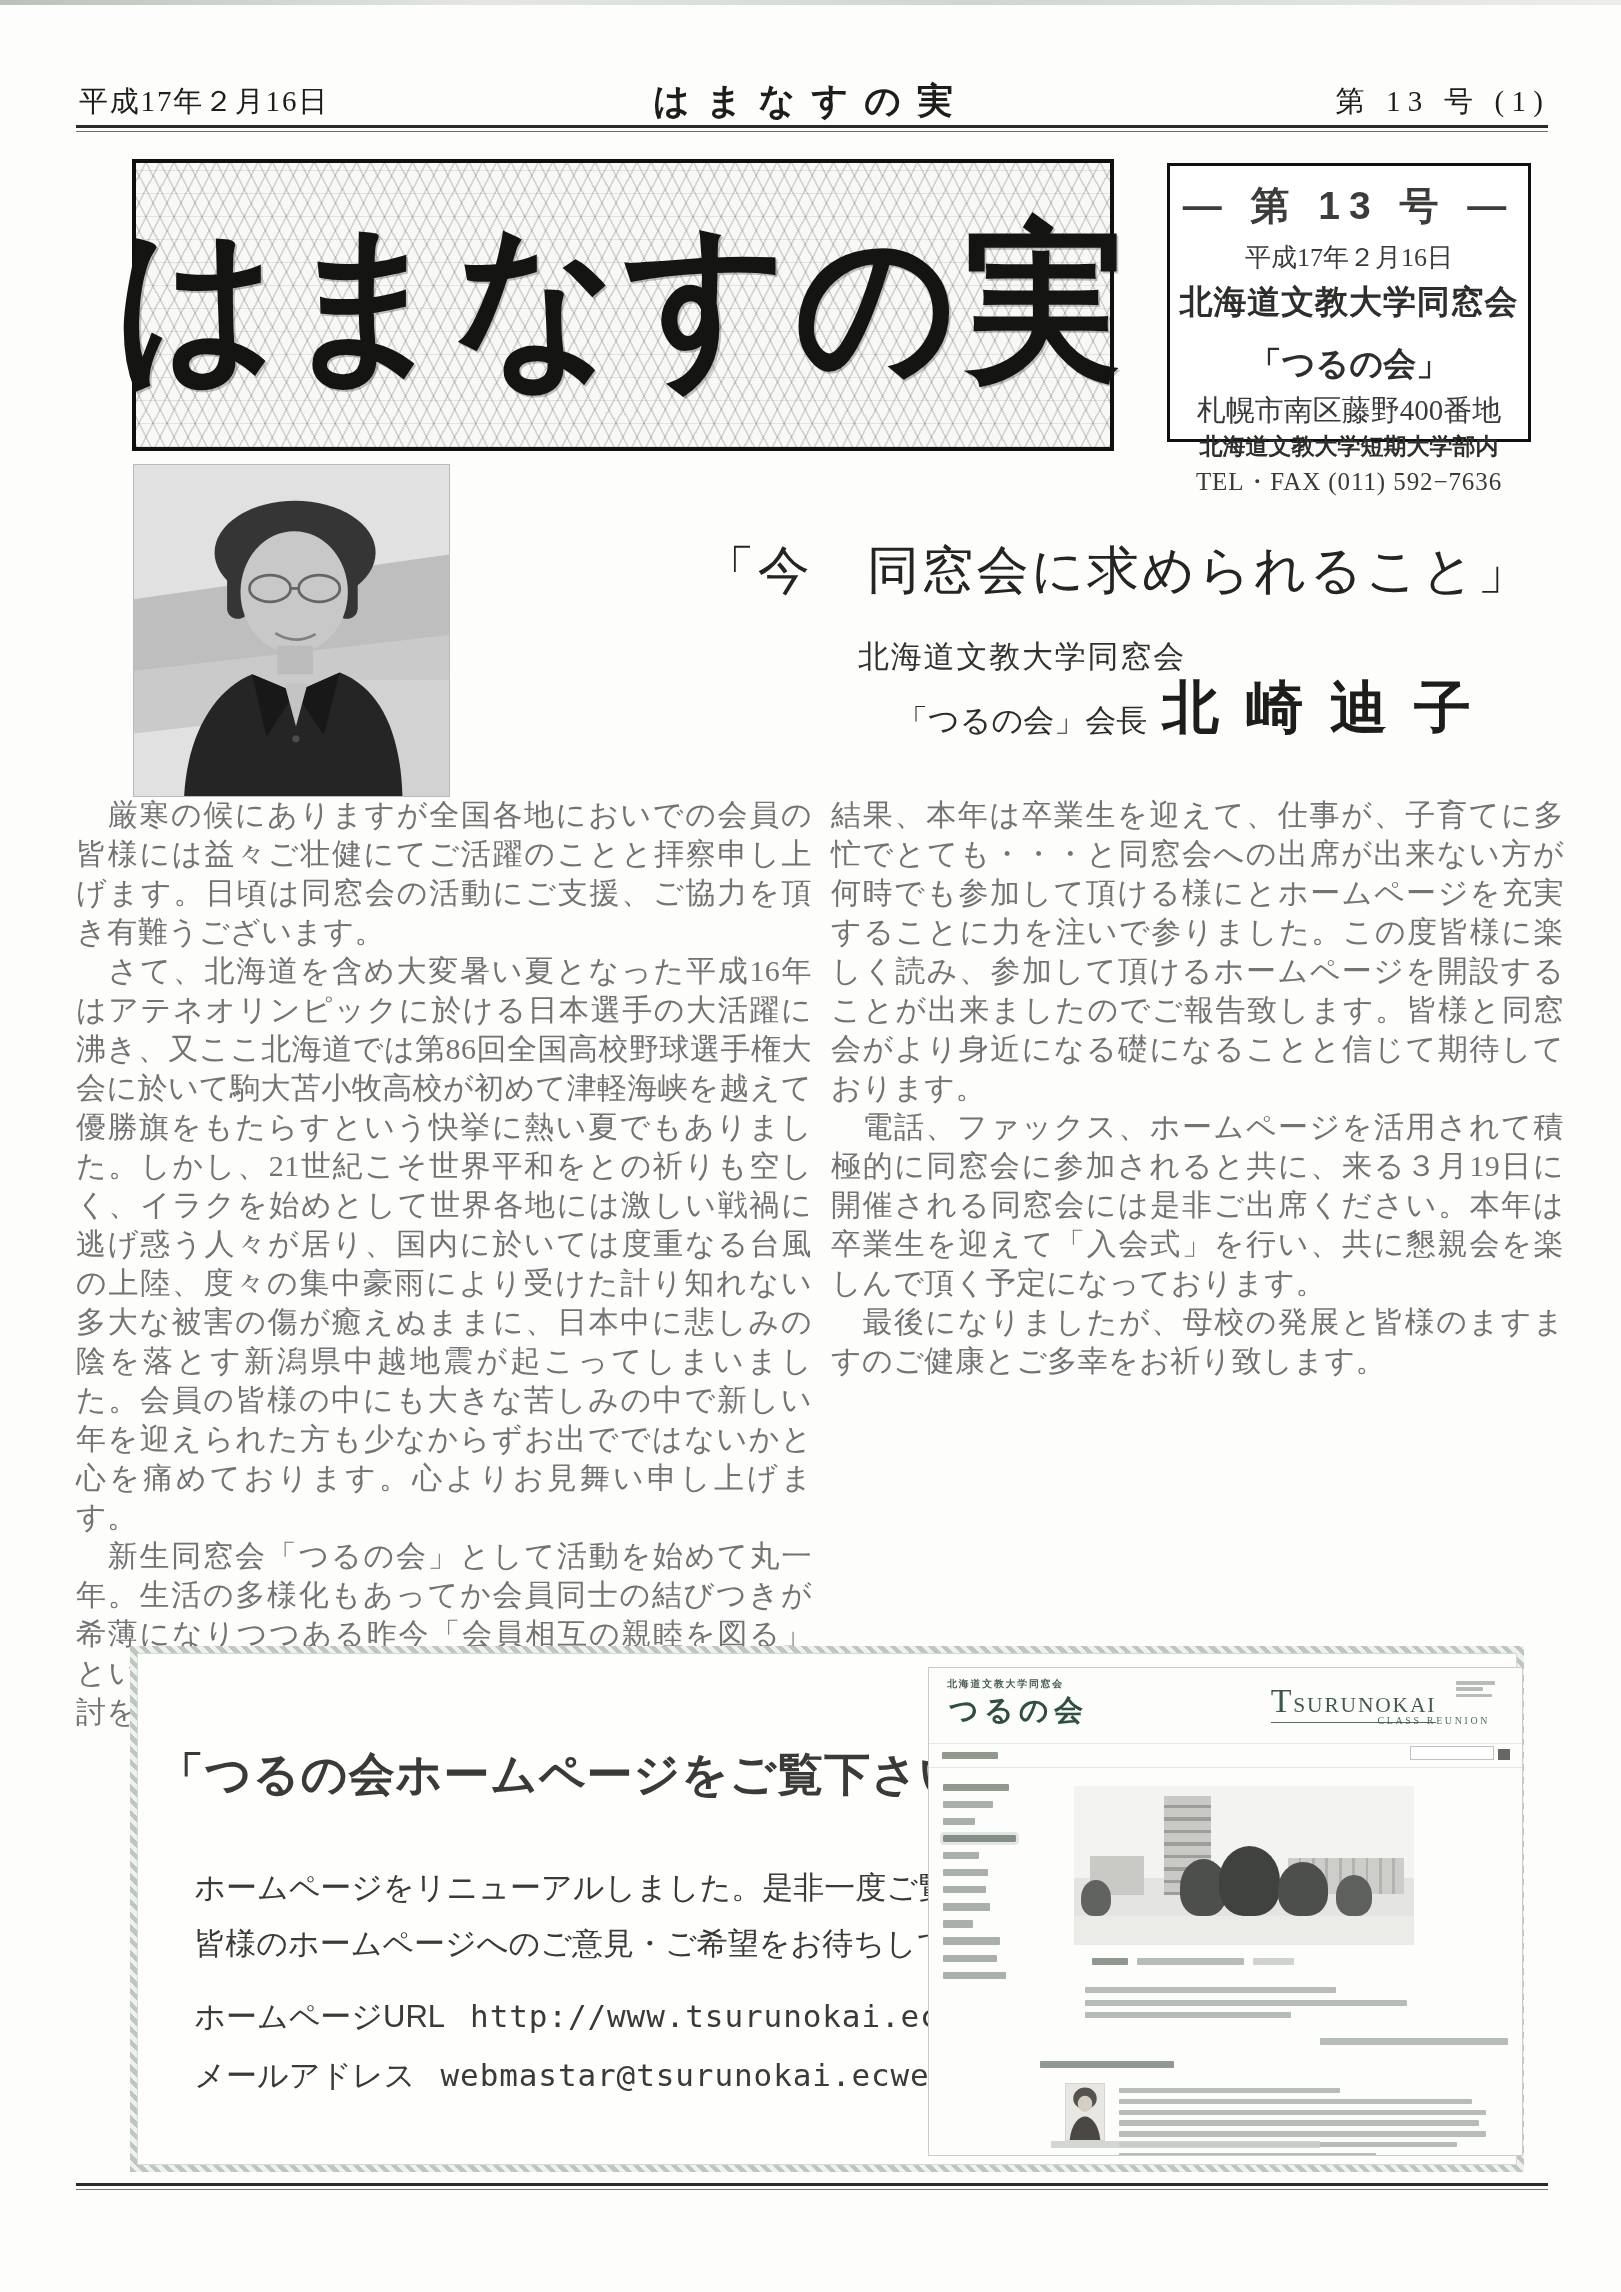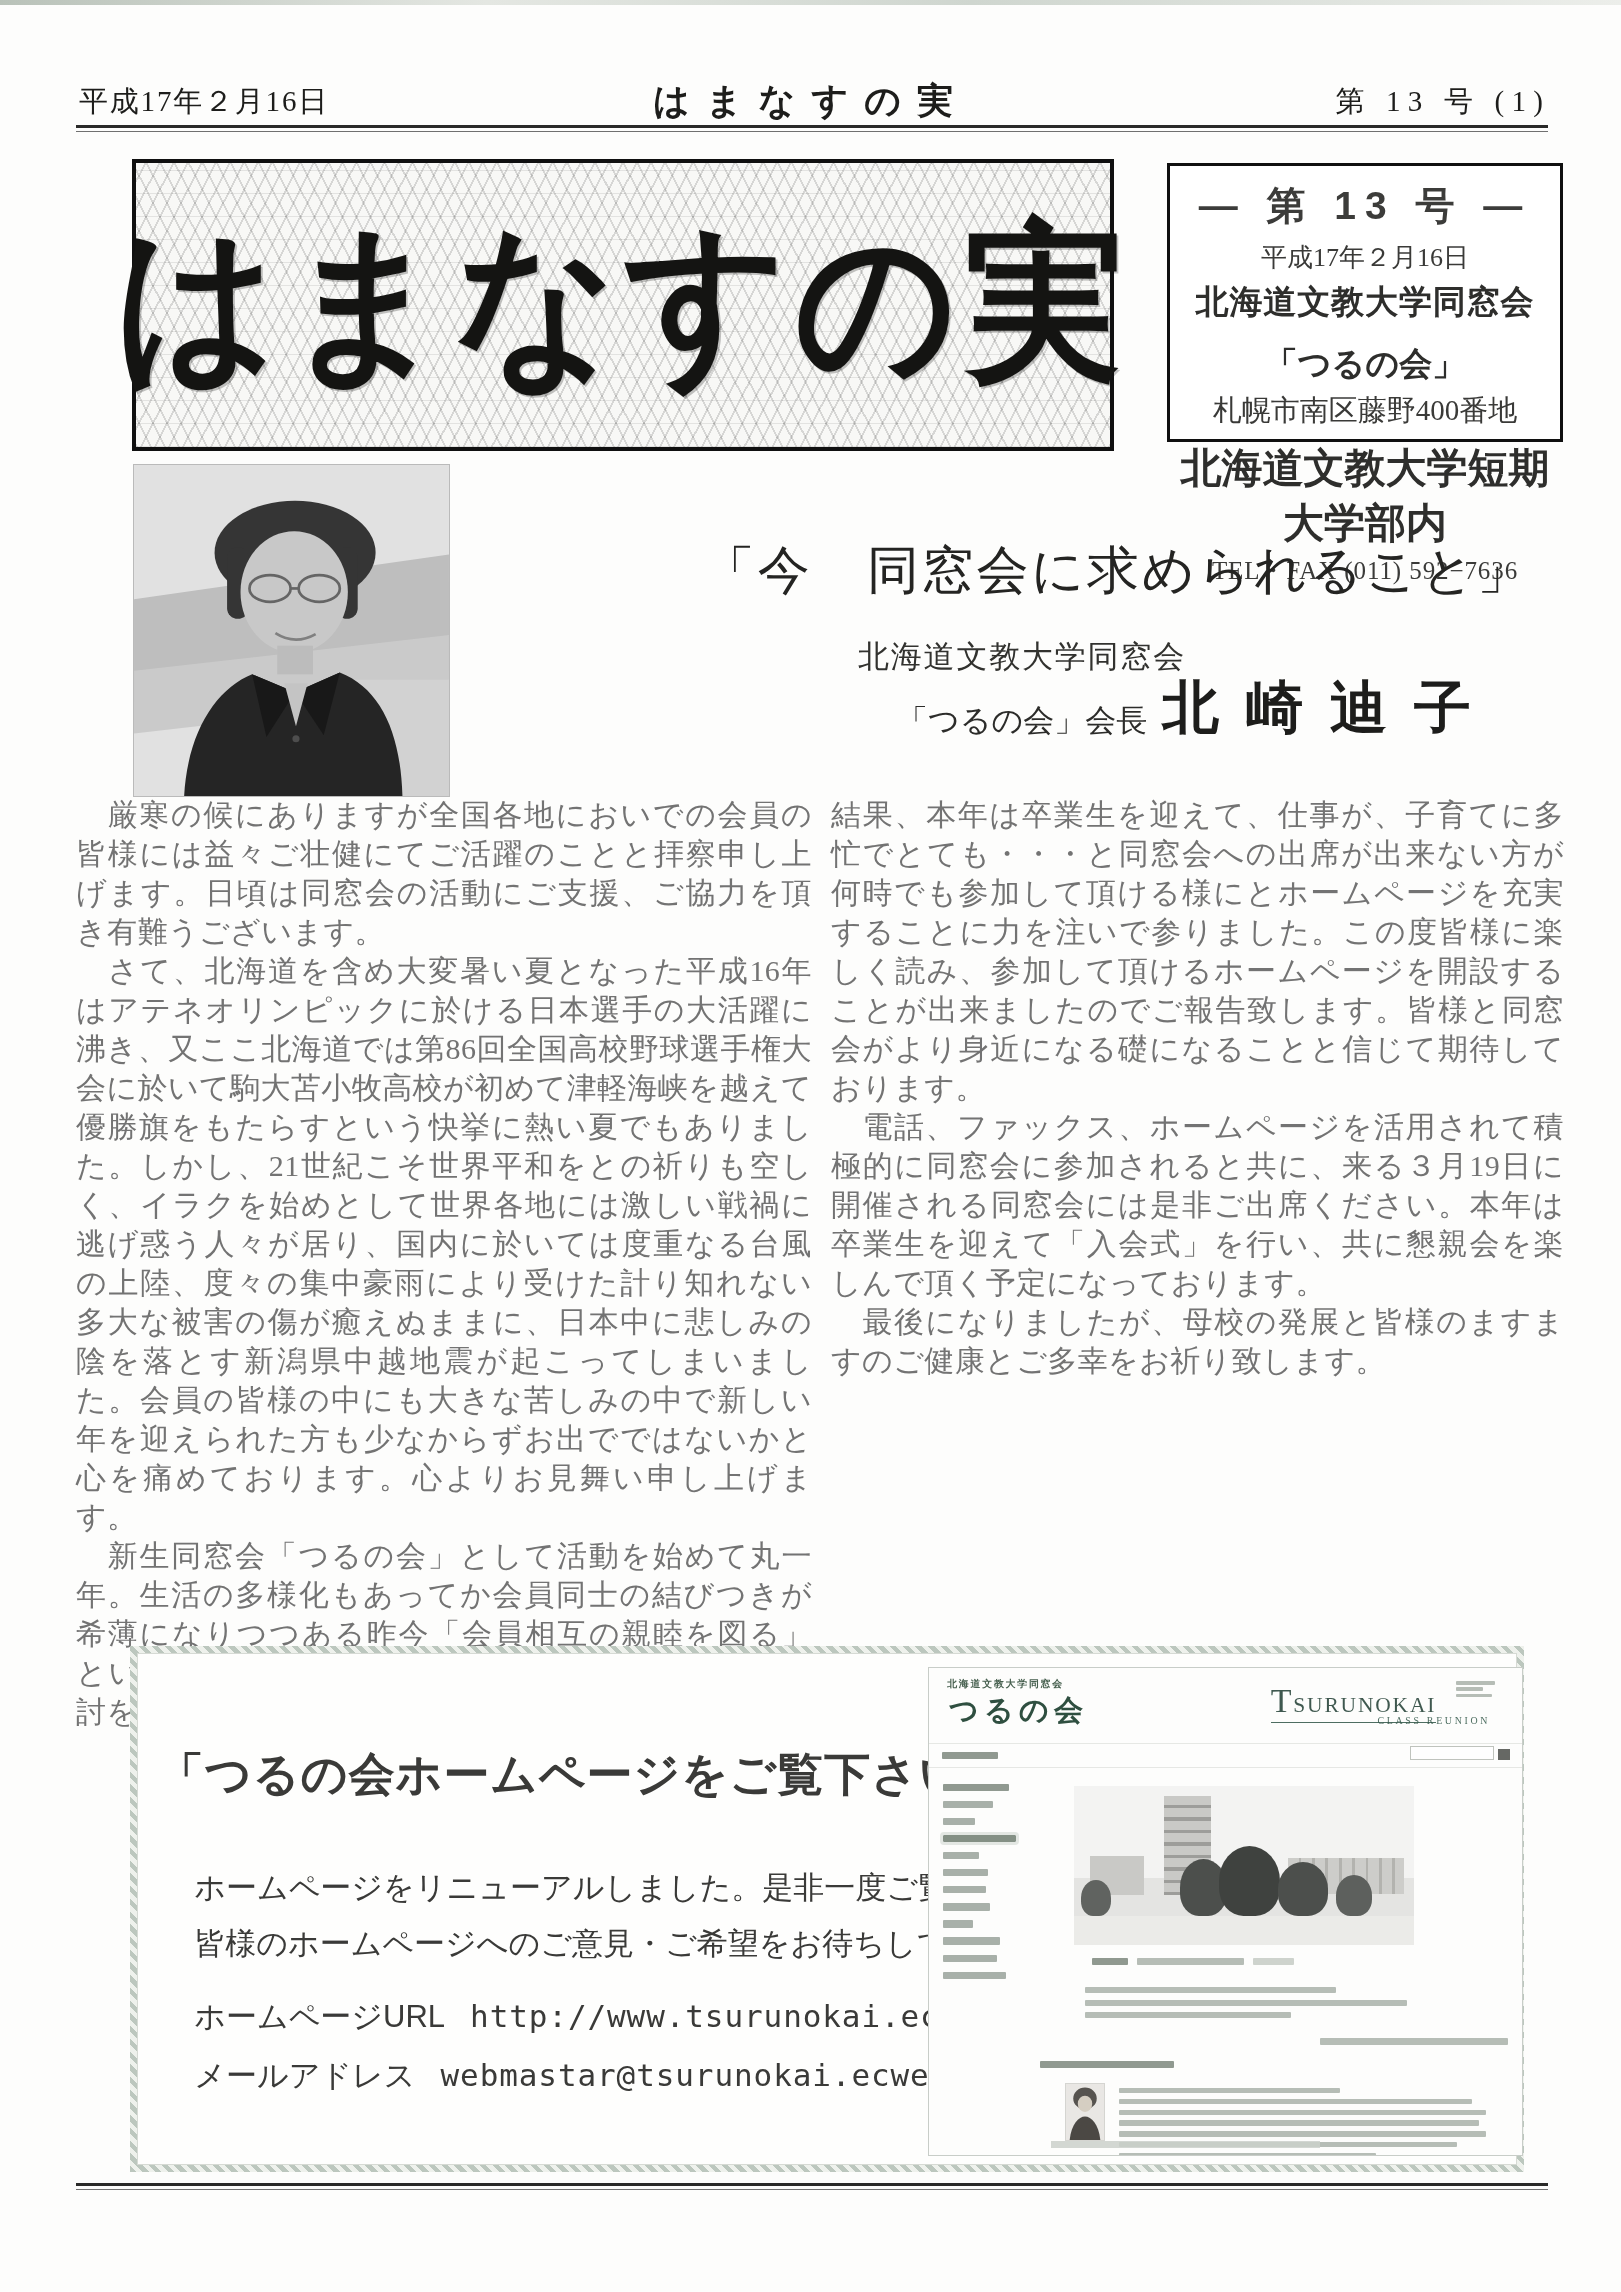--- a/index.html
+++ b/index.html
@@ -29,33 +29,33 @@
       repeating-linear-gradient(0deg, rgba(40,40,40,.10) 0 0.9px, transparent 0.9px 23px);
     display:flex; align-items:center; justify-content:center;
   }
   .masthead-title{
     font-size:159px; font-weight:bold; letter-spacing:7.2px; color:#141412;
     font-family:"Liberation Serif","DejaVu Serif",serif;
     transform:scaleY(1.08); white-space:nowrap; text-shadow:1.8px 1.8px 0 rgba(20,20,20,.25);
   }
   
   .issuebox{
-    position:absolute; left:1167px; top:163px; width:396px; height:279px;
+    position:absolute; left:1167px; top:163px; width:364px; height:279px;
     border:3.6px solid #101010; background:#fff; text-align:center; padding-top:12.5px;
     box-sizing:border-box;
   }
   .issuebox .no{font-size:39px; letter-spacing:9px; color:#3c3c3a; font-weight:600;
     font-family:"Liberation Sans","DejaVu Sans",sans-serif;}
   .issuebox .date{font-size:26px; margin-top:7.2px; color:#3a3a38;}
   .issuebox .org{font-size:33px; font-weight:700; margin-top:5.4px; color:#2e2e2c;
     font-family:"Liberation Sans","DejaVu Sans",sans-serif; letter-spacing:0.9px;}
   .issuebox .org2{font-size:33px; font-weight:700; margin-top:17px; color:#2e2e2c;
     font-family:"Liberation Sans","DejaVu Sans",sans-serif;}
   .issuebox .addr{font-size:29px; margin-top:3.6px; color:#3a3a38;}
-  .issuebox .loc{font-size:41px; font-weight:700; margin-top:10px; color:#2e2e2c;
+  .issuebox .loc{font-size:23px; font-weight:700; margin-top:0; color:#2e2e2c;
     font-family:"Liberation Sans","DejaVu Sans",sans-serif;}
   .issuebox .tel{font-size:25px; margin-top:3.6px; color:#3a3a38; letter-spacing:0.9px;}
   
   .portrait{position:absolute; left:133px; top:464px; width:315px; height:331px;
     border:0.9px solid #bdbdb9; filter:grayscale(100%) contrast(.95);}
   
   .a-title{position:absolute; left:466px; top:536px; width:1066px; text-align:right;
     font-size:52px; letter-spacing:2.7px; color:#242422; white-space:nowrap;}
   .a-affil{position:absolute; left:858px; top:636px; font-size:31px; color:#32322f; letter-spacing:1.8px;}
   .a-role{position:absolute; left:897px; top:700px; font-size:31px; color:#2c2c2a;}

